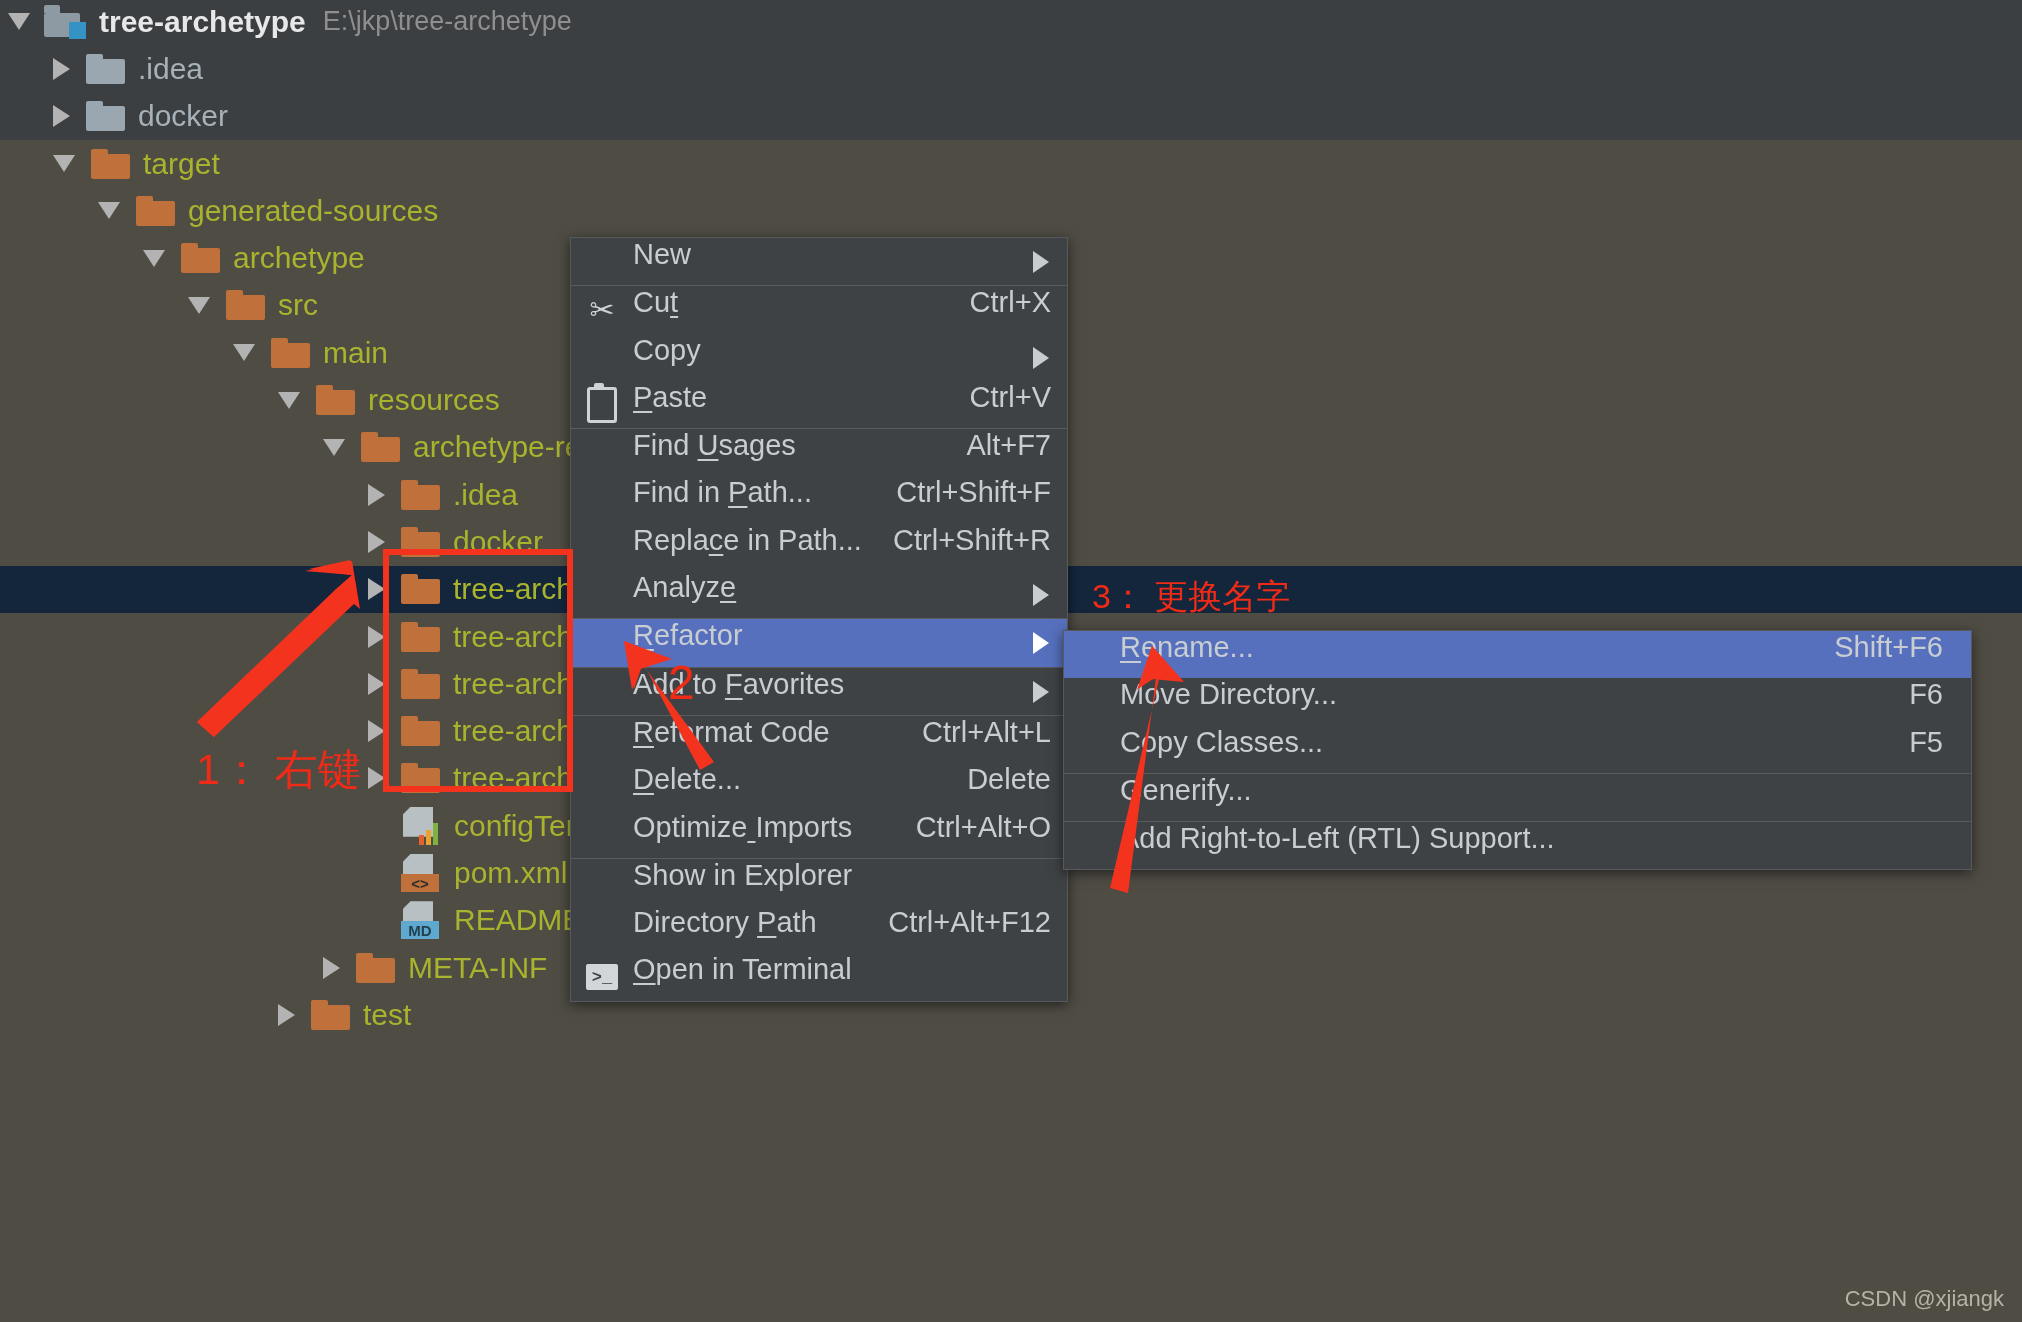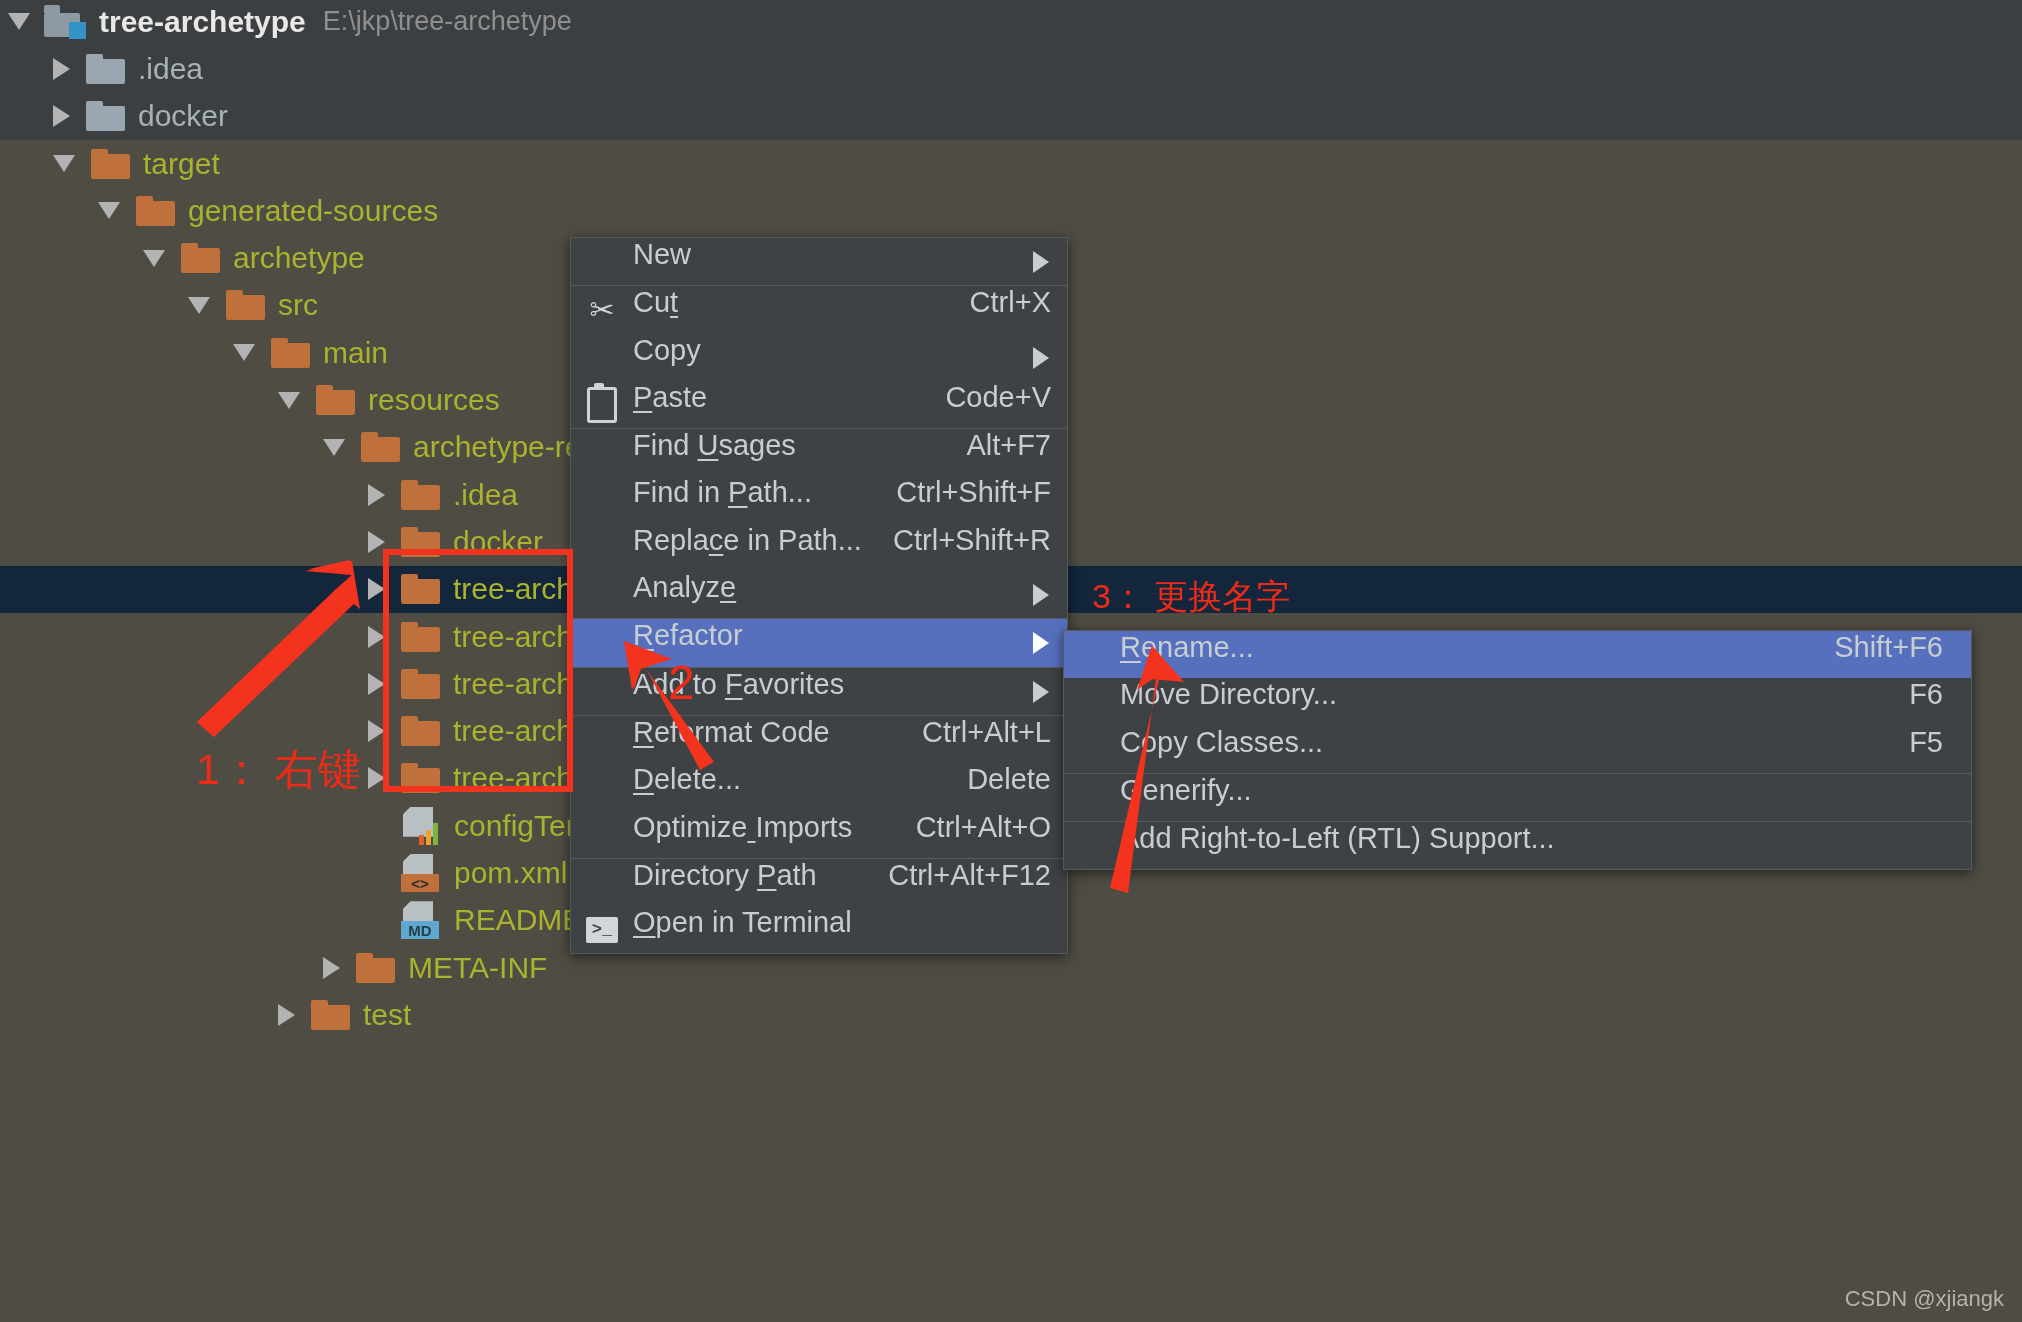--- a/index.html
+++ b/index.html
@@ -314,21 +314,21 @@
       <div class="mrow" style="height: 47.3px;">
         <div class="micon" style="height: 47.3px;"></div>
         <div class="mlabel">Copy</div>
         <div class="mcaret" style="right: 18px; top: 13px;"></div>
       </div>
       <div class="mrow" style="height: 47.3px;">
         <div class="micon" style="height: 47.3px;">
           <div class="clip"></div>
         </div>
         <div class="mlabel"><u>P</u>aste</div>
-        <div class="mkey" style="right: 16px;">Code+V</div>
+        <div class="mkey" style="right: 16px;">Ctrl+V</div>
       </div>
       <div class="msep"></div>
       <div class="mrow" style="height: 47.3px;">
         <div class="micon" style="height: 47.3px;"></div>
         <div class="mlabel">Find <u>U</u>sages</div>
         <div class="mkey" style="right: 16px;">Alt+F7</div>
       </div>
       <div class="mrow" style="height: 47.3px;">
         <div class="micon" style="height: 47.3px;"></div>
         <div class="mlabel">Find in <u>P</u>ath...</div>
@@ -366,20 +366,24 @@
         <div class="micon" style="height: 47.3px;"></div>
         <div class="mlabel"><u>D</u>elete...</div>
         <div class="mkey" style="right: 16px;">Delete</div>
       </div>
       <div class="mrow" style="height: 47.3px;">
         <div class="micon" style="height: 47.3px;"></div>
         <div class="mlabel">Optimize<u> </u>Imports</div>
         <div class="mkey" style="right: 16px;">Ctrl+Alt+O</div>
       </div>
       <div class="msep"></div>
+      <div class="mrow" style="height: 47.3px;">
+        <div class="micon" style="height: 47.3px;"></div>
+        <div class="mlabel">Show in Explorer</div>
+      </div>
       <div class="mrow" style="height: 47.3px;">
         <div class="micon" style="height: 47.3px;"></div>
         <div class="mlabel">Directory <u>P</u>ath</div>
         <div class="mkey" style="right: 16px;">Ctrl+Alt+F12</div>
       </div>
       <div class="mrow" style="height: 47.3px;">
         <div class="micon" style="height: 47.3px;">
           <div class="termicon">&gt;_</div>
         </div>
         <div class="mlabel"><u>O</u>pen in Terminal</div>

